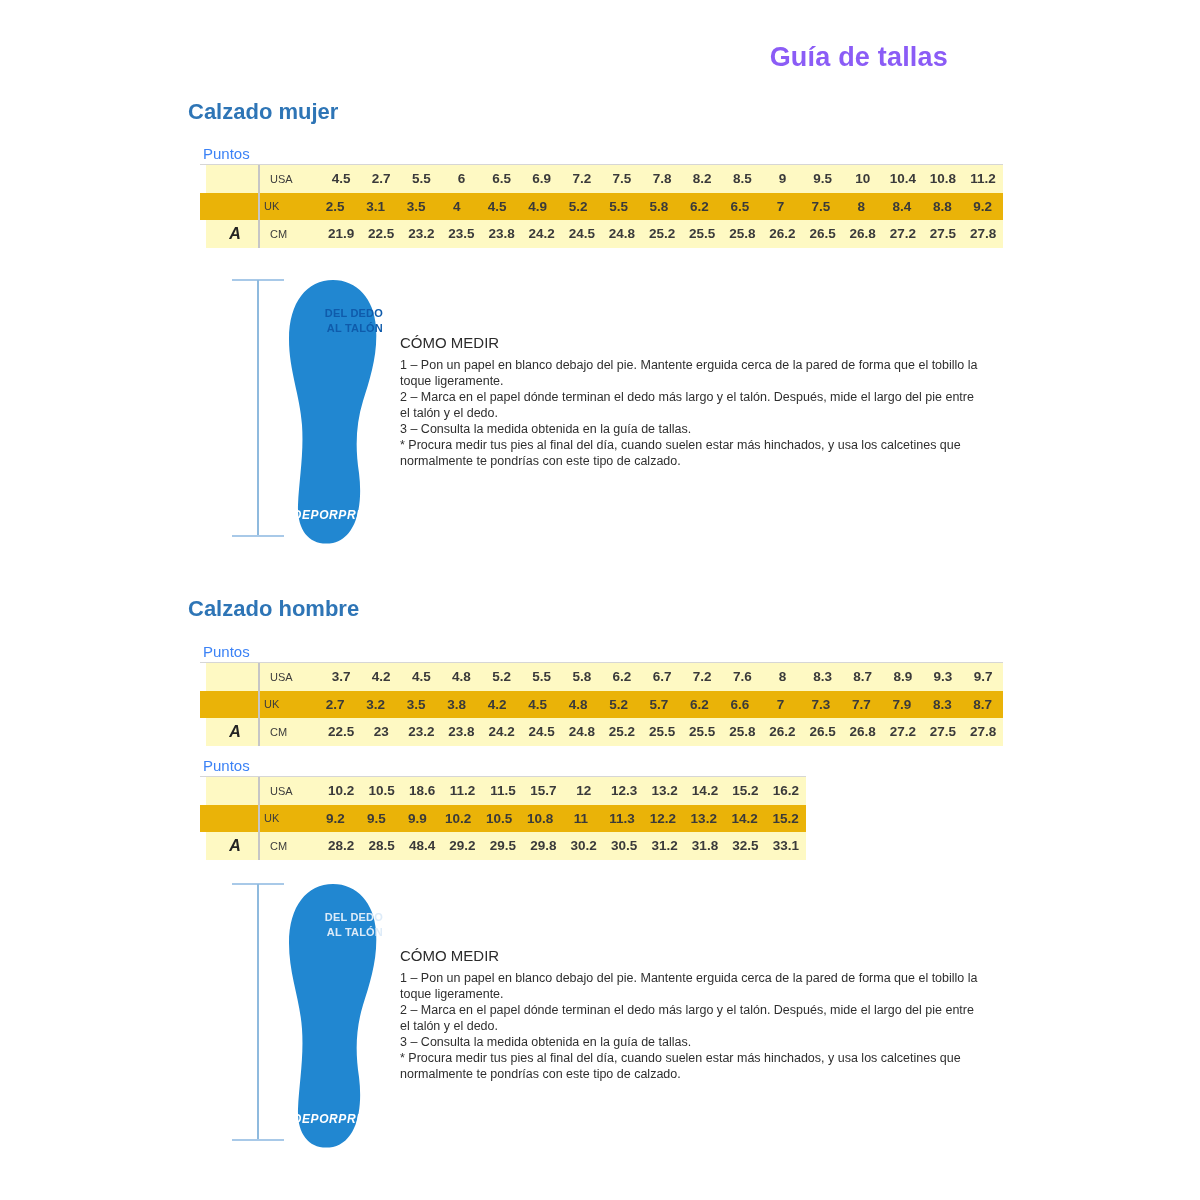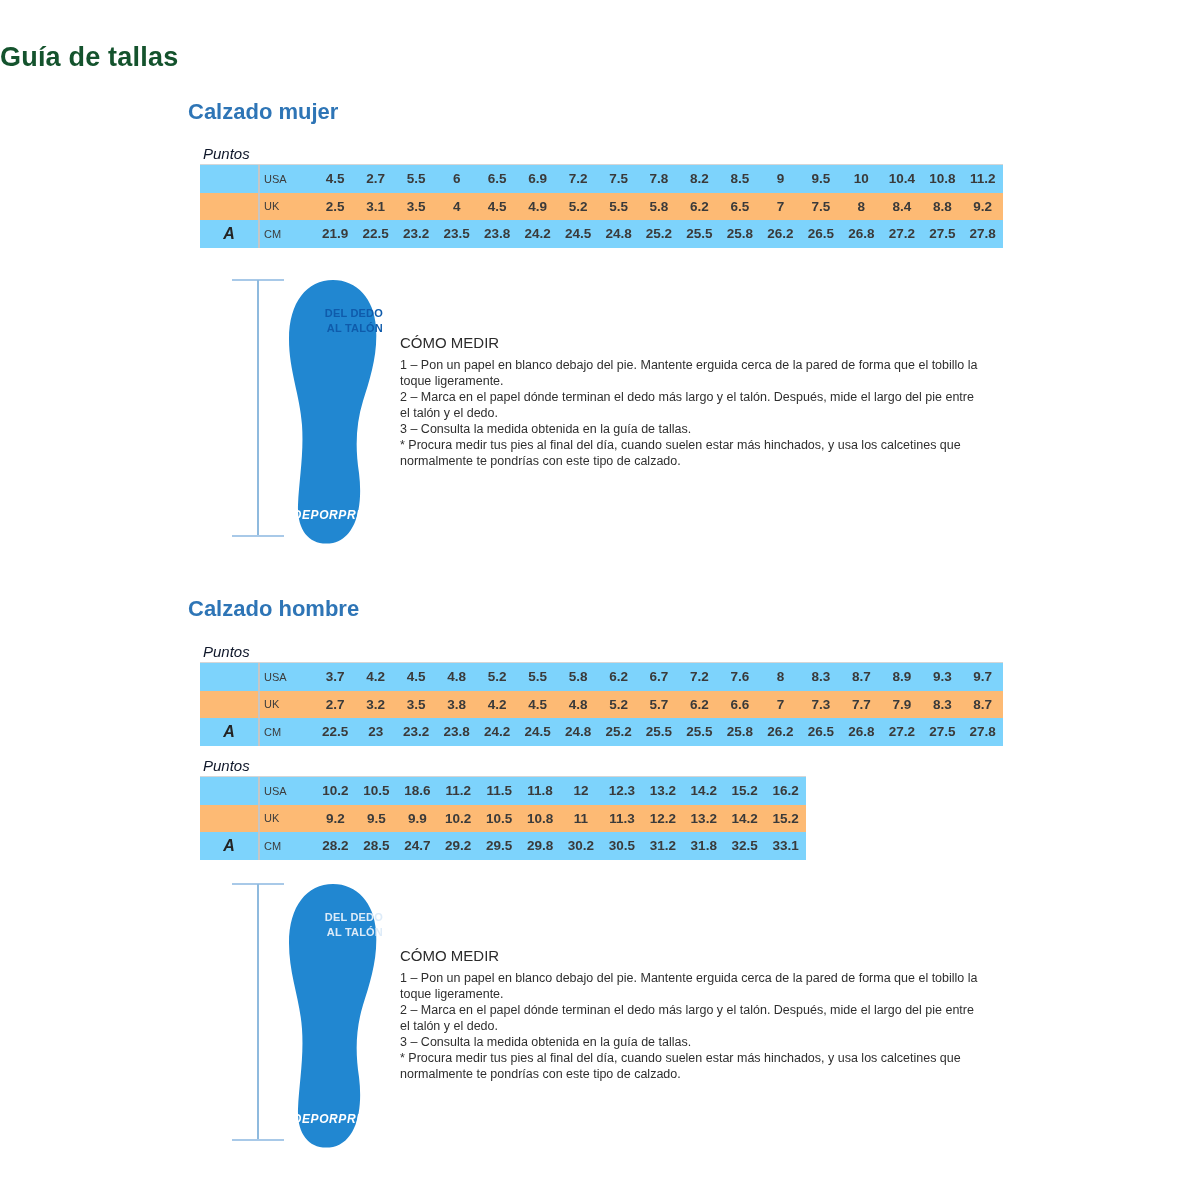--- a/index.html
+++ b/index.html
@@ -3,32 +3,32 @@
 <meta charset="utf-8">
 <style>
   * { margin:0; padding:0; box-sizing:border-box; }
   html,body { background:#ffffff; }
   body {
     width:1200px; height:1200px; position:relative;
     font-family:"Liberation Sans", sans-serif; color:#333;
     overflow:hidden;
   }
   .page-title {
-    position:absolute; top:42px; left:0; width:948px; text-align:left;
-    font-size:27px; font-weight:bold; color:#14532d; letter-spacing:.2px;
+    position:absolute; top:42px; left:0; width:948px; text-align:right;
+    font-size:27px; font-weight:bold; color:#8b5cf6; letter-spacing:.2px;
   }
   .section-heading {
     position:absolute; left:188px; font-size:22px; font-weight:bold; color:#2e75b6;
   }
-  .puntos { position:absolute; left:203px; font-size:15px; color:#0f172a;font-style:italic; }
+  .puntos { position:absolute; left:203px; font-size:15px; color:#3b82f6; }
 
   .stable { position:absolute; left:200px; border-top:1px solid #d6d6d6; }
   .trow { display:flex; height:27.5px; align-items:center; position:relative; }
-  .trow.shaded { background:#7dd3fc; }
-  .trow.plain  { background:#fdba74; }
+  .trow.shaded { background:#fef9c3;margin-left:6px; }
+  .trow.plain  { background:#eab308; }
   .tcell.corner {
     flex:0 0 58px; text-align:center; font-style:italic;
     font-size:16px; font-weight:600; color:#232323;
   }
   .tcell.rowlabel { flex:0 0 57px; padding-left:6px; font-size:11px; color:#3c3c3c; }
   .tcell.val { flex:1; text-align:center; font-size:13.5px; font-weight:600; color:#3a3a3a; }
   .tdivider { position:absolute; left:58px; top:0; bottom:0; width:2px; background:#c6c6c6; z-index:2; }
 
   .diagram { position:absolute; left:230px; width:160px; height:280px; }
   .mline-v   { position:absolute; left:27px; top:2px; width:2px; height:257px; background:#8fbade; }
@@ -243,21 +243,21 @@
 <div class="stable" id="table-men-2">
   <div class="tdivider"></div>
 <div class="trow shaded">
       <div class="tcell corner"></div>
       <div class="tcell rowlabel">USA</div>
       <div class="tcell val">10.2</div>
       <div class="tcell val">10.5</div>
       <div class="tcell val">18.6</div>
       <div class="tcell val">11.2</div>
       <div class="tcell val">11.5</div>
-      <div class="tcell val">11.8</div>
+      <div class="tcell val">15.7</div>
       <div class="tcell val">12</div>
       <div class="tcell val">12.3</div>
       <div class="tcell val">13.2</div>
       <div class="tcell val">14.2</div>
       <div class="tcell val">15.2</div>
       <div class="tcell val">16.2</div>
     </div>
     <div class="trow plain">
       <div class="tcell corner"></div>
       <div class="tcell rowlabel">UK</div>
@@ -272,21 +272,21 @@
       <div class="tcell val">12.2</div>
       <div class="tcell val">13.2</div>
       <div class="tcell val">14.2</div>
       <div class="tcell val">15.2</div>
     </div>
     <div class="trow shaded">
       <div class="tcell corner">A</div>
       <div class="tcell rowlabel">CM</div>
       <div class="tcell val">28.2</div>
       <div class="tcell val">28.5</div>
-      <div class="tcell val">24.7</div>
+      <div class="tcell val">48.4</div>
       <div class="tcell val">29.2</div>
       <div class="tcell val">29.5</div>
       <div class="tcell val">29.8</div>
       <div class="tcell val">30.2</div>
       <div class="tcell val">30.5</div>
       <div class="tcell val">31.2</div>
       <div class="tcell val">31.8</div>
       <div class="tcell val">32.5</div>
       <div class="tcell val">33.1</div>
     </div>

